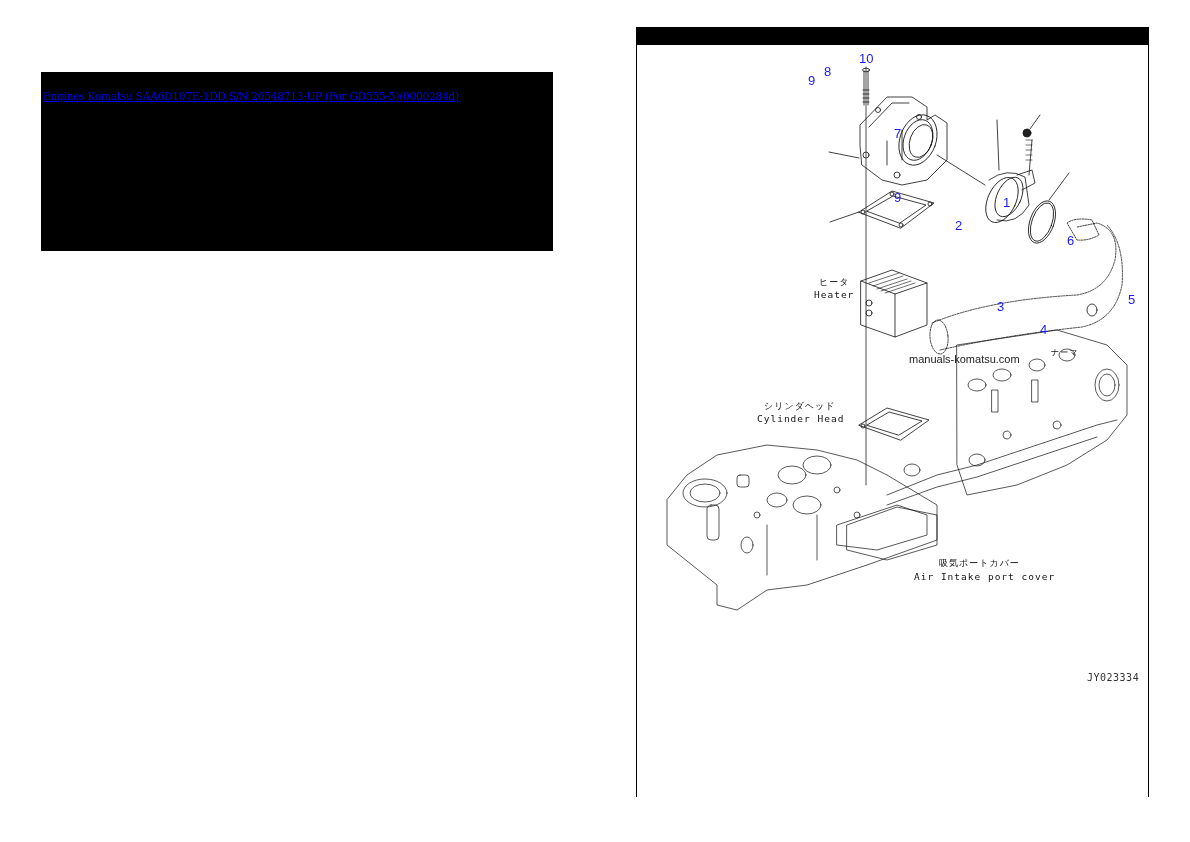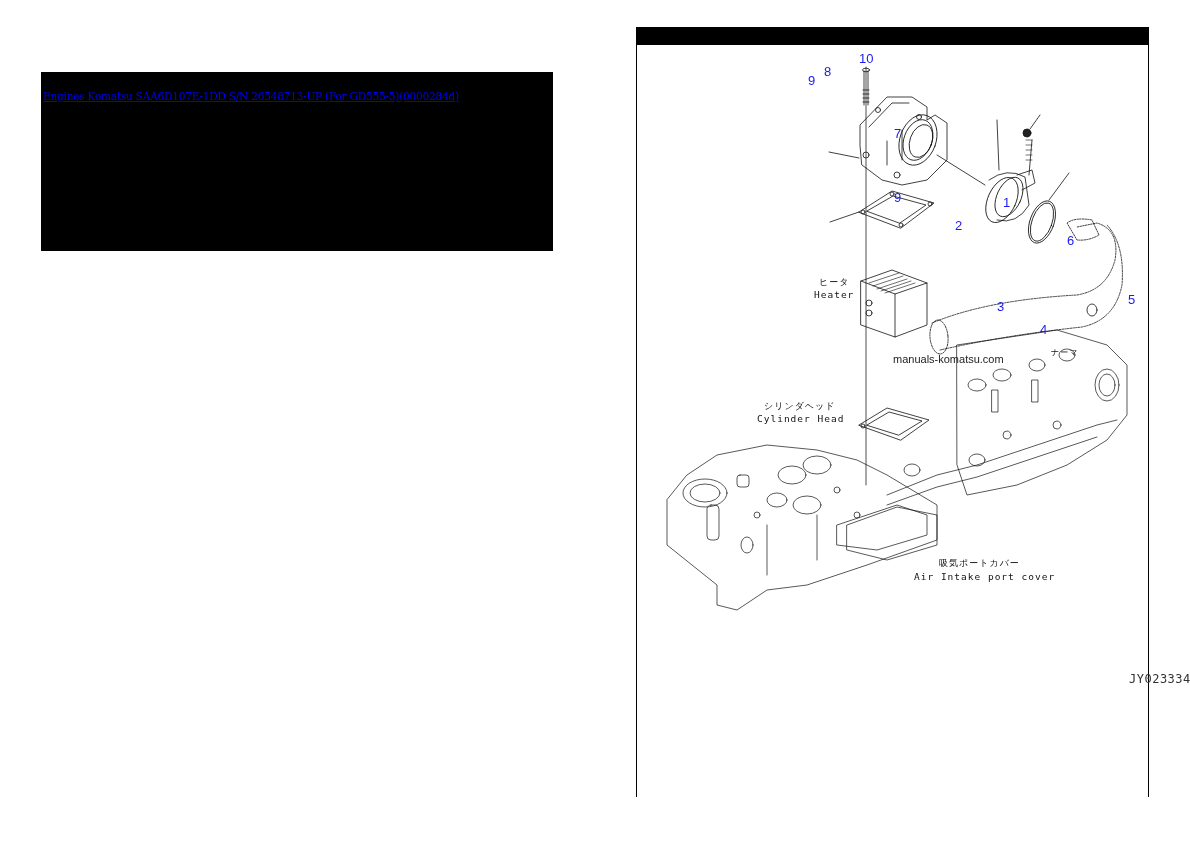--- a/index.html
+++ b/index.html
@@ -10,21 +10,21 @@
 
   .right-panel { position:absolute; left:636px; top:27px; width:511px; height:770px; border-left:1.5px solid #000; border-right:1.5px solid #000; background:#fff; }
   .right-header { position:absolute; left:0; top:0; width:100%; height:18px; background:#000; }
   .diagram { position:absolute; left:0; top:18px; width:511px; height:752px; }
   .diagram svg { position:absolute; left:0; top:0; }
 
   .callout { position:absolute; font-family:Liberation Sans, sans-serif; font-size:13px; color:#1a1aee; line-height:1; cursor:pointer; }
   .label-jp { position:absolute; font-family:"DejaVu Sans Mono", monospace; font-size:9px; color:#111; letter-spacing:1px; text-align:left; line-height:1.2; }
   .label-en { position:absolute; font-family:"DejaVu Sans Mono", monospace; font-size:9.5px; color:#111; letter-spacing:1px; white-space:nowrap; line-height:1.2; text-align:right; }
   .watermark { position:absolute; font-family:"Liberation Sans", sans-serif; font-size:11px; color:#222; white-space:nowrap; }
-  .figure-id { position:absolute; font-family:"DejaVu Sans Mono", monospace; font-size:12px; color:#333; letter-spacing:0.5px;margin-left:42px; }
+  .figure-id { position:absolute; font-family:"DejaVu Sans Mono", monospace; font-size:10px; color:#333; letter-spacing:0.5px; }
 </style>
 </head>
 <body>
 
 <div class="left-panel">
   <div class="breadcrumb-link">
     <span>Engines Komatsu</span>
     <span>SAA6D107E-1DD S/N 26548713-UP (For GD555-5)(0000284d)</span>
   </div>
 </div>
@@ -150,21 +150,21 @@
     <span class="callout" style="left:366px;top:151px;">1</span>
     <span class="callout" style="left:430px;top:189px;">6</span>
     <span class="callout" style="left:360px;top:255px;">3</span>
     <span class="callout" style="left:491px;top:248px;">5</span>
     <span class="callout" style="left:403px;top:278px;">4</span>
 
     <span class="label-jp" style="left:182px;top:232px;">ヒータ</span>
     <span class="label-en" style="left:177px;top:244px;">Heater</span>
     <span class="label-jp" style="left:414px;top:276px;font-size:8px;margin-top:27px;">ナーマ</span>
 
-    <span class="watermark" style="left:256px;top:308px;">manuals-komatsu.com</span>
+    <span class="watermark" style="left:272px;top:308px;">manuals-komatsu.com</span>
 
     <span class="label-jp" style="left:127px;top:356px;">シリンダヘッド</span>
     <span class="label-en" style="left:120px;top:368px;">Cylinder Head</span>
 
     <span class="label-jp" style="left:302px;top:513px;">吸気ポートカバー</span>
     <span class="label-en" style="left:277px;top:526px;">Air Intake port cover</span>
 
     <span class="figure-id" style="left:450px;top:627px;">JY023334</span>
   </div>
 </div>

